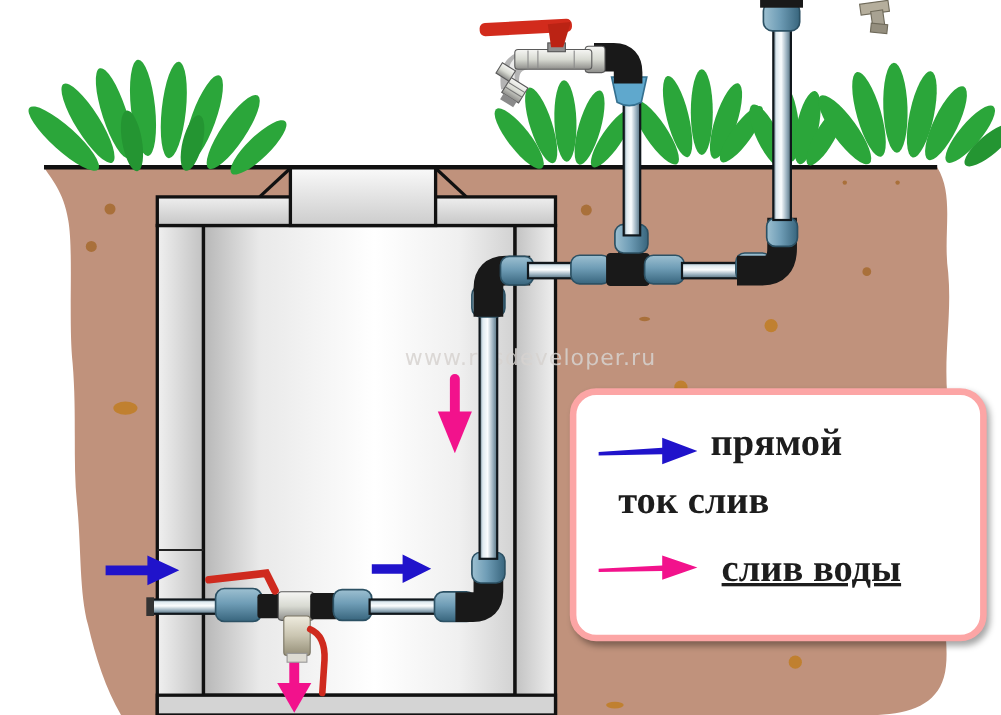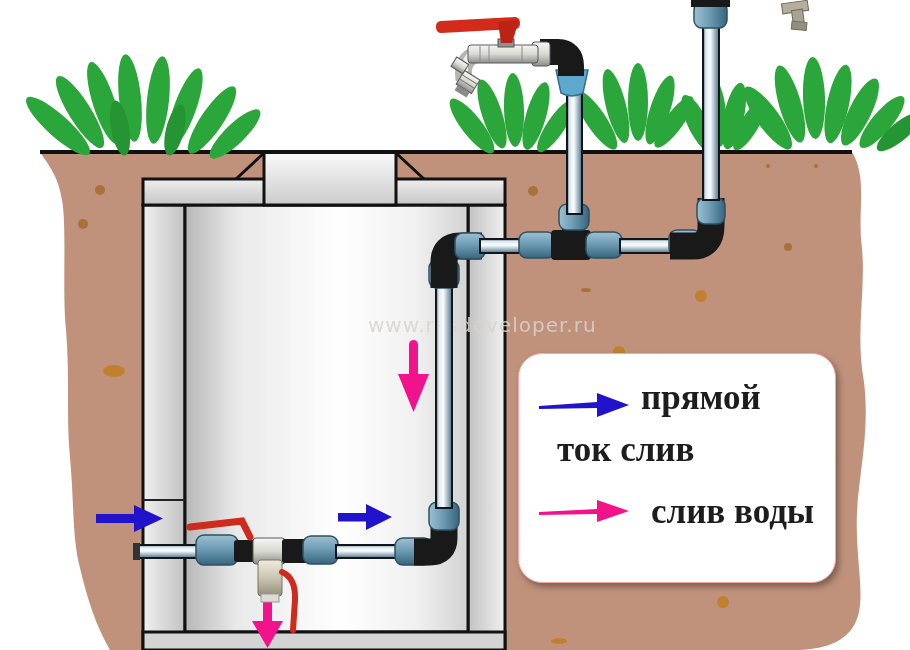--- a/index.html
+++ b/index.html
@@ -18,22 +18,22 @@
   .nutH{fill:url(#gnutH);stroke:#2c5164;stroke-width:1.5;}
   .nutV{fill:url(#gnutV);stroke:#2c5164;stroke-width:1.5;}
   .chrome{fill:url(#gchrome);stroke:#5a5a5a;stroke-width:1;}
   .brass{fill:url(#gbrass);stroke:#7a7463;stroke-width:1;}
   .red{stroke:var(--valve-handle-red);fill:none;stroke-linecap:round;}
   .well-line{stroke:#111;stroke-width:3;}
   .flowfill{fill:var(--flow-arrow);}
   .drainfill{fill:var(--drain-arrow);}
   .wm{font-family:"DejaVu Sans",sans-serif;font-size:20px;letter-spacing:1px;
       fill:#d7d3d0;opacity:.85;}
-  #legend-box{position:absolute;left:518px;top:353px;width:318px;height:230px;
-      box-sizing:border-box;background:#ffffff;border:1px solid #fca5a5;border-radius:24px;
+  #legend-box{position:absolute;left:518px;top:353px;width:379px;height:230px;
+      box-sizing:border-box;background:#ffffff;border:6px solid #fca5a5;border-radius:24px;
       box-shadow:3px 4px 6px rgba(0,0,0,.35);}
   .legend-text{position:absolute;font-family:"Liberation Serif",serif;font-weight:700;
       font-size:35px;color:var(--legend-text);white-space:nowrap;}
   .legend-arrow{position:absolute;width:92px;height:30px;}
 </style>
 </head>
 <body>
 
 <div id="stage">
 
@@ -278,16 +278,16 @@
 
 <div id="legend-box">
   <svg class="legend-arrow" style="left:20px;top:36px;" viewBox="0 0 92 30">
     <polygon class="flowfill" points="0,16 58,12 58,3 90,15 58,27 58,18 0,19" fill="#2013cb"></polygon>
   </svg>
   <span class="legend-text" style="left:122px;top:24px;">прямой</span>
   <span class="legend-text" style="left:38px;top:76px;">ток слив</span>
   <svg class="legend-arrow" style="left:20px;top:142px;" viewBox="0 0 92 30">
     <polygon class="drainfill" points="0,16 58,13 58,4 90,15 58,26 58,18 0,19" fill="#f2128c"></polygon>
   </svg>
-  <span class="legend-text" style="left:132px;top:138px;">слив воды</span>
+  <span class="legend-text" style="left:132px;top:138px;text-decoration:underline;">слив воды</span>
 </div>
 
 </div>
 
 </body></html>

